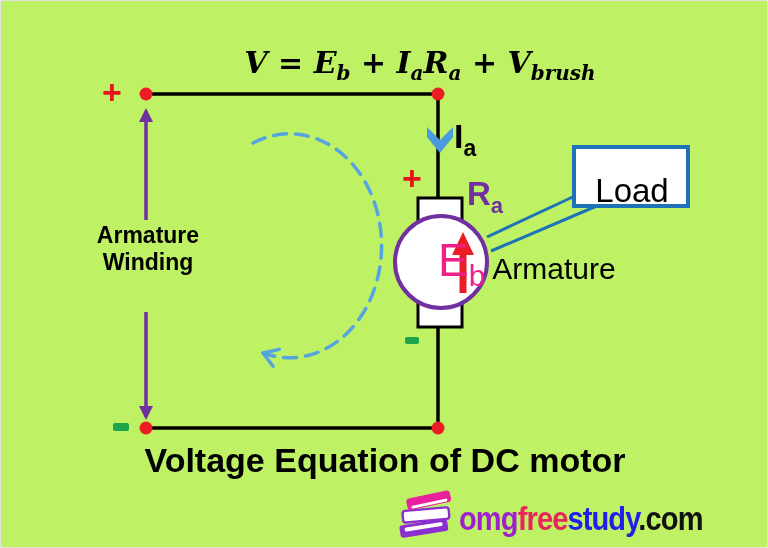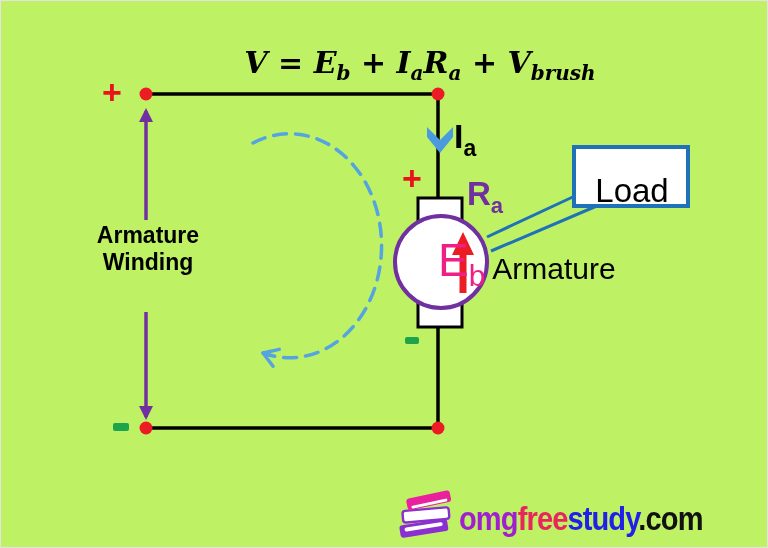--- a/index.html
+++ b/index.html
@@ -119,20 +119,21 @@
   <div class="txt ra"><span>R</span><sub>a</sub></div>
 
   <div class="txt eb"><span>E</span><sub>b</sub></div>
 
   <div class="txt winding">
     <div>Armature</div>
   </div>
 
   <div class="txt load-label">Load</div>
 
+  <div class="txt title">Voltage Equation of DC motor</div>
 
   <div class="logo">
     <svg width="58" height="54" viewBox="0 0 60 56">
       <g transform="rotate(-9 30 46)">
         <rect x="3" y="38" width="50" height="13" rx="3" fill="#8b2fd0"></rect>
         <rect x="8" y="41" width="40" height="4" rx="2" fill="#ffffff"></rect>
       </g>
       <g transform="rotate(-5 30 32)">
         <rect x="6" y="25" width="48" height="12" rx="3" fill="#ffffff" stroke="#8b2fd0" stroke-width="2.5"></rect>
       </g>

